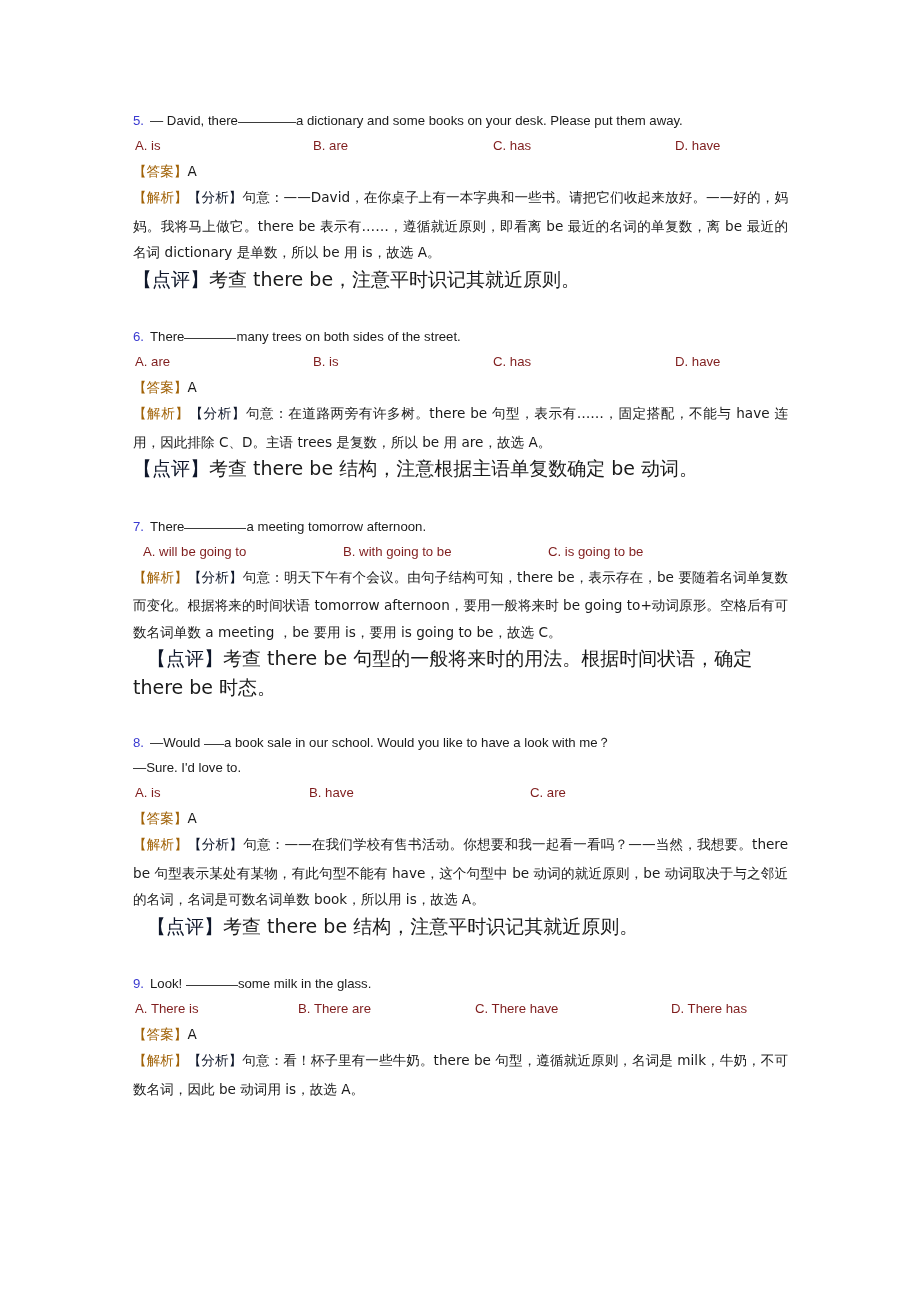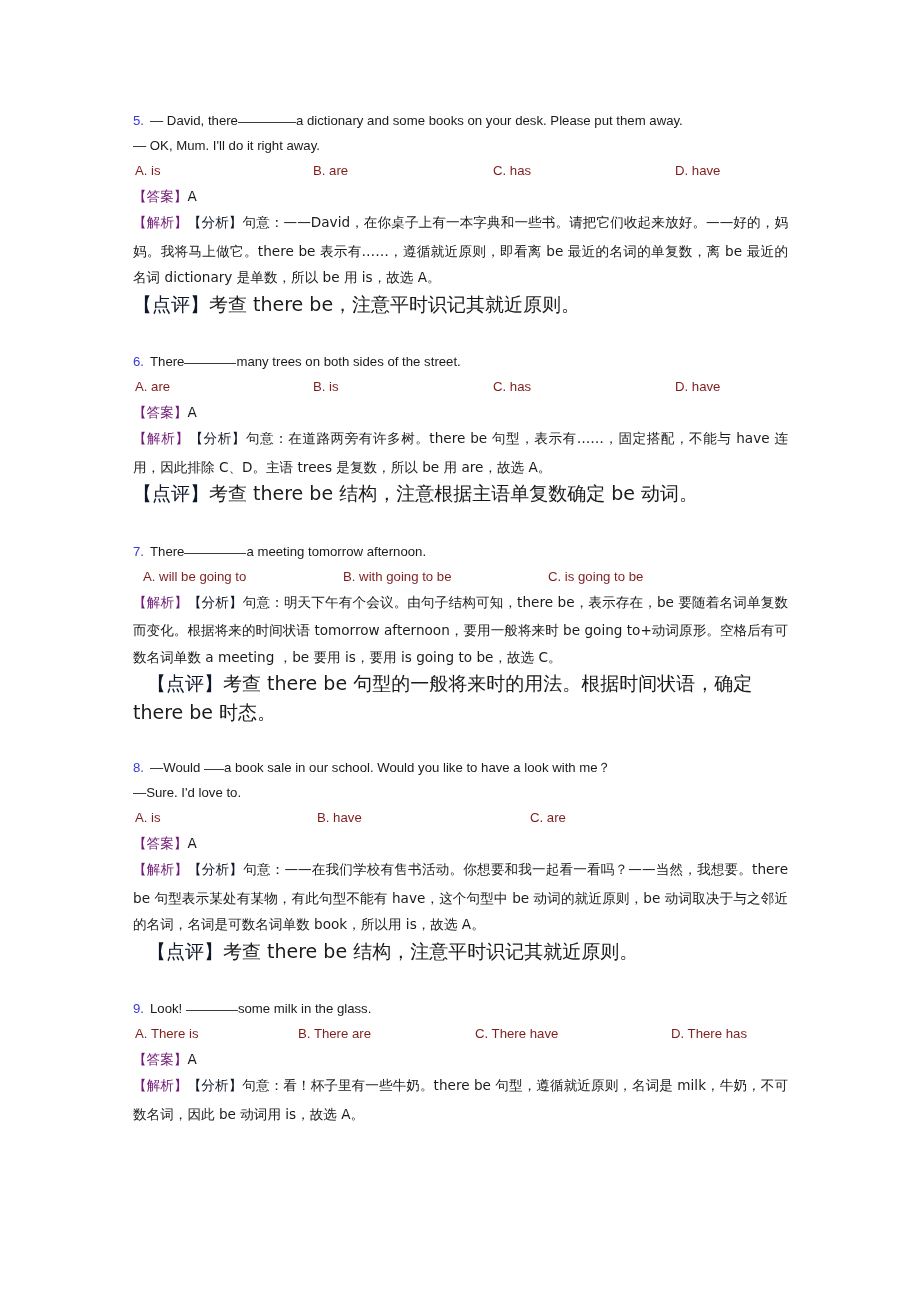--- a/index.html
+++ b/index.html
@@ -72,21 +72,21 @@
   }
 
   
   .ansline {
     font-size: 13.6px;
     line-height: 26px;
     color: #1a1a1a;
     font-family: "DejaVu Sans", "Liberation Sans", sans-serif;
   }
   .tag-blue {
-    color: #701a75;
+    color: #a16207;
     font-family: "DejaVu Sans", sans-serif;
   }
   .tag-black {
     color: #0f172a;
     font-family: Liberation Mono, monospace;
   }
   .analysis {
     font-size: 13.6px;
     line-height: 26.5px;
     color: #1a1a1a;
@@ -105,21 +105,20 @@
 </style>
 </head>
 <body>
 
 <div class="page">
 
   <div class="qblock">
     <div class="stem">
       <span class="qnum">5.</span><span>— David, there</span><span class="blankline blank-lg"></span><span>a dictionary and some books on your desk. Please put them away.</span>
     </div>
-    <div class="stem2">— OK, Mum. I'll do it right away.</div>
     <div class="options">
       <span class="opt" style="left:2px">A. is</span>
       <span class="opt" style="left:180px">B. are</span>
       <span class="opt" style="left:360px">C. has</span>
       <span class="opt" style="left:542px">D. have</span>
     </div>
     <div class="ansline">
       <span class="tag-blue">【答案】</span><span>A</span>
     </div>
     <div class="analysis">
@@ -174,21 +173,21 @@
 
   <div class="gap-sm"></div>
 
   <div class="qblock">
     <div class="stem">
       <span class="qnum">8.</span><span>—Would</span>&nbsp;<span class="blankline blank-sm"></span><span>a book sale in our school. Would you like to have a look with me？</span>
     </div>
     <div class="stem2">—Sure. I'd love to.</div>
     <div class="options">
       <span class="opt" style="left:2px">A. is</span>
-      <span class="opt" style="left:184px">B. have</span>
+      <span class="opt" style="left:176px">B. have</span>
       <span class="opt" style="left:397px">C. are</span>
     </div>
     <div class="ansline">
       <span class="tag-blue">【答案】</span><span>A</span>
     </div>
     <div class="analysis">
       <span class="tag-blue">【解析】</span><span class="tag-black">【分析】</span><span>句意：——在我们学校有售书活动。你想要和我一起看一看吗？——当然，我想要。there be 句型表示某处有某物，有此句型不能有 have，这个句型中 be 动词的就近原则，be 动词取决于与之邻近的名词，名词是可数名词单数 book，所以用 is，故选 A。</span>
     </div>
     <div class="comment indent">
       <span class="tag-black">【点评】</span><span>考查 there be 结构，注意平时识记其就近原则。</span>

